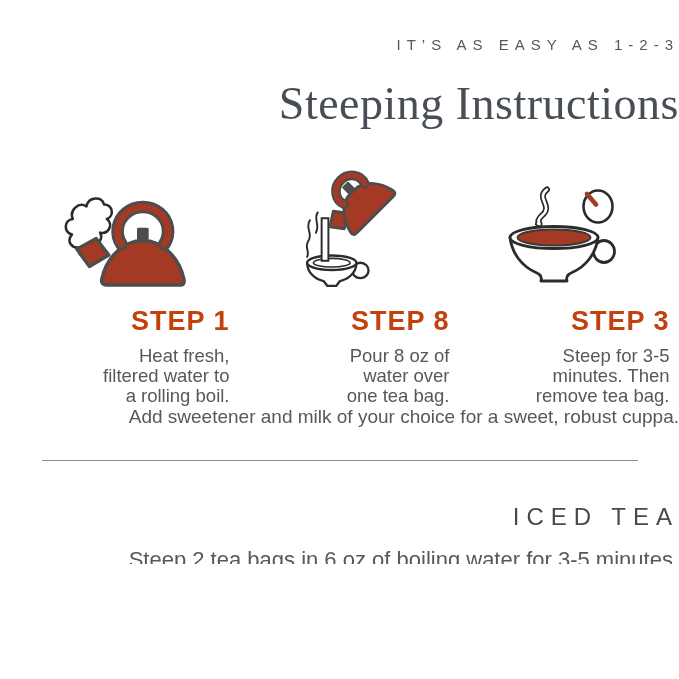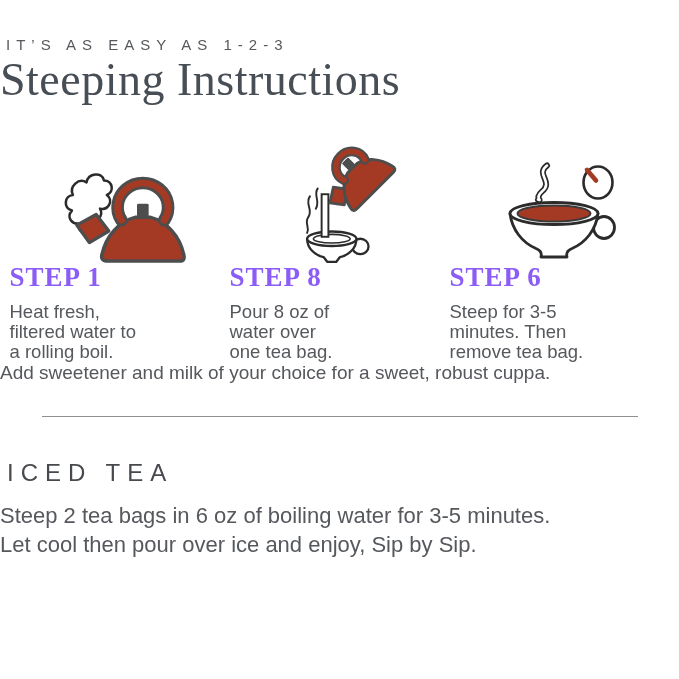--- a/index.html
+++ b/index.html
@@ -6,34 +6,34 @@
   html, body { background: #ffffff; }
   body { font-family: "Liberation Sans", sans-serif; }
 
   .canvas {
     position: relative;
     width: 679px;
     height: 564px;
     margin: 0 auto;
     background: #ffffff;
     overflow: hidden;
-    text-align: left;
+    text-align: right;
   }
 
   
   .eyebrow {
     padding-top: 36px;
     font-size: 15px;
     letter-spacing: 6px;
     text-indent: 6px;
     color: #55585c;
     font-weight: 500;
   }
   .title {
-    margin-top: 0;
+    margin-top: 24px;
     font-family: "Liberation Serif", serif;
     font-size: 46px;
     font-weight: 400;
     color: #484e55;
     letter-spacing: 0.5px;
   }
 
   
   .steps {
     display: grid;
@@ -45,25 +45,26 @@
     display: grid;
     grid-template-columns: 1fr 1fr 1fr;
     width: 660px;
     margin: 32px auto 0 auto;
     align-items: end;
     height: 124px;
   }
   .icon-cell { display: flex; justify-content: center; align-items: flex-end; }
 
   .step-title {
-    font-family: Liberation Serif, serif;
+    margin-top: 20px;
+    font-family: Liberation Sans, sans-serif;
     font-weight: 700;
     font-size: 27px;
     letter-spacing: 1px;
-    color: #8b5cf6;
+    color: #c2410c;
   }
   .step-desc {
     margin-top: 9px;
     font-size: 18.5px;
     line-height: 20px;
     color: #55585c;
     white-space: pre-line;
   }
 
   
@@ -184,21 +185,21 @@
 
         <ellipse cx="64" cy="52" rx="44" ry="11" fill="#ffffff" stroke="#2B2B2B" stroke-width="2.8"></ellipse>
         <ellipse cx="64" cy="52" rx="36.5" ry="8" fill="#A43A24" stroke="#3A3A3A" stroke-width="2"></ellipse>
       </svg>
     </div>
   </div>
 
   <div class="steps">
     <div class="step-title">STEP 1</div>
     <div class="step-title">STEP 8</div>
-    <div class="step-title">STEP 6</div>
+    <div class="step-title">STEP 3</div>
   </div>
 
   <div class="steps">
     <div class="step-desc">Heat fresh,
 filtered water to
 a rolling boil.</div>
     <div class="step-desc">Pour 8 oz of
 water over
 one tea bag.</div>
     <div class="step-desc">Steep for 3-5

